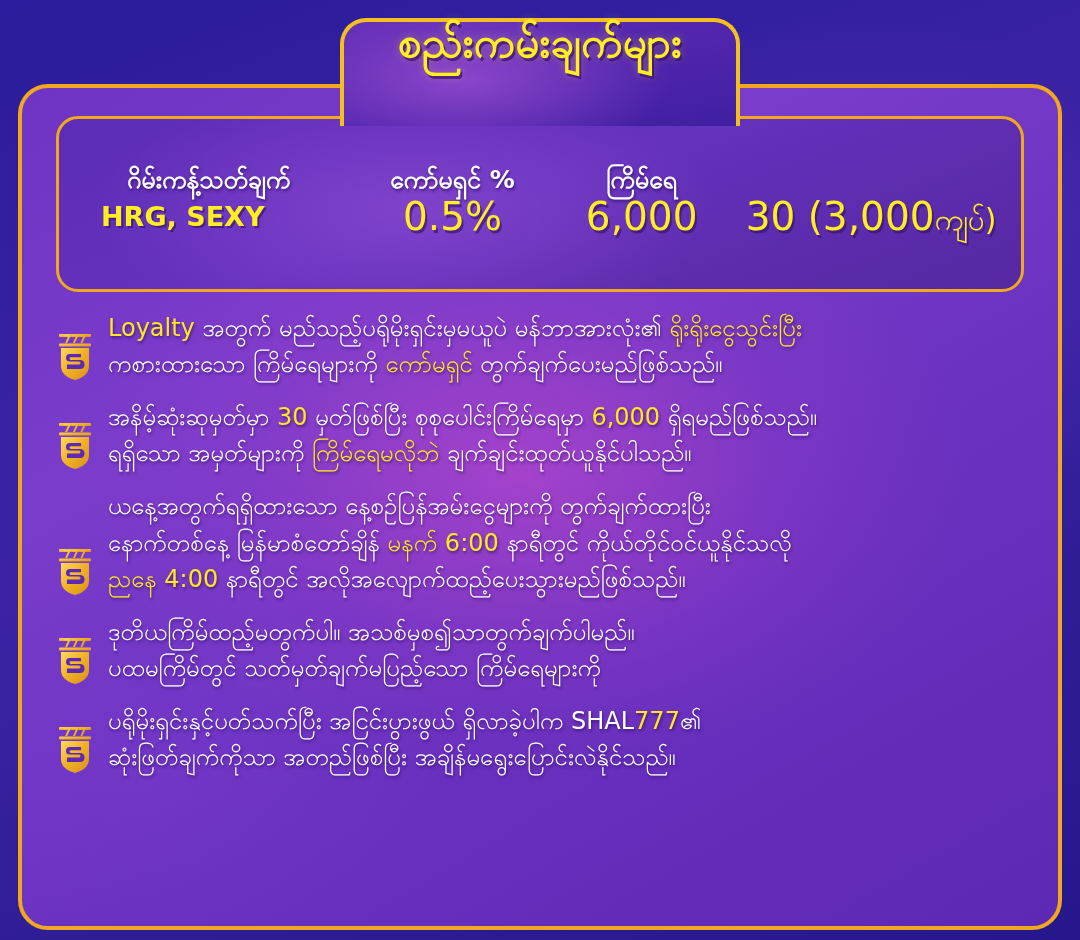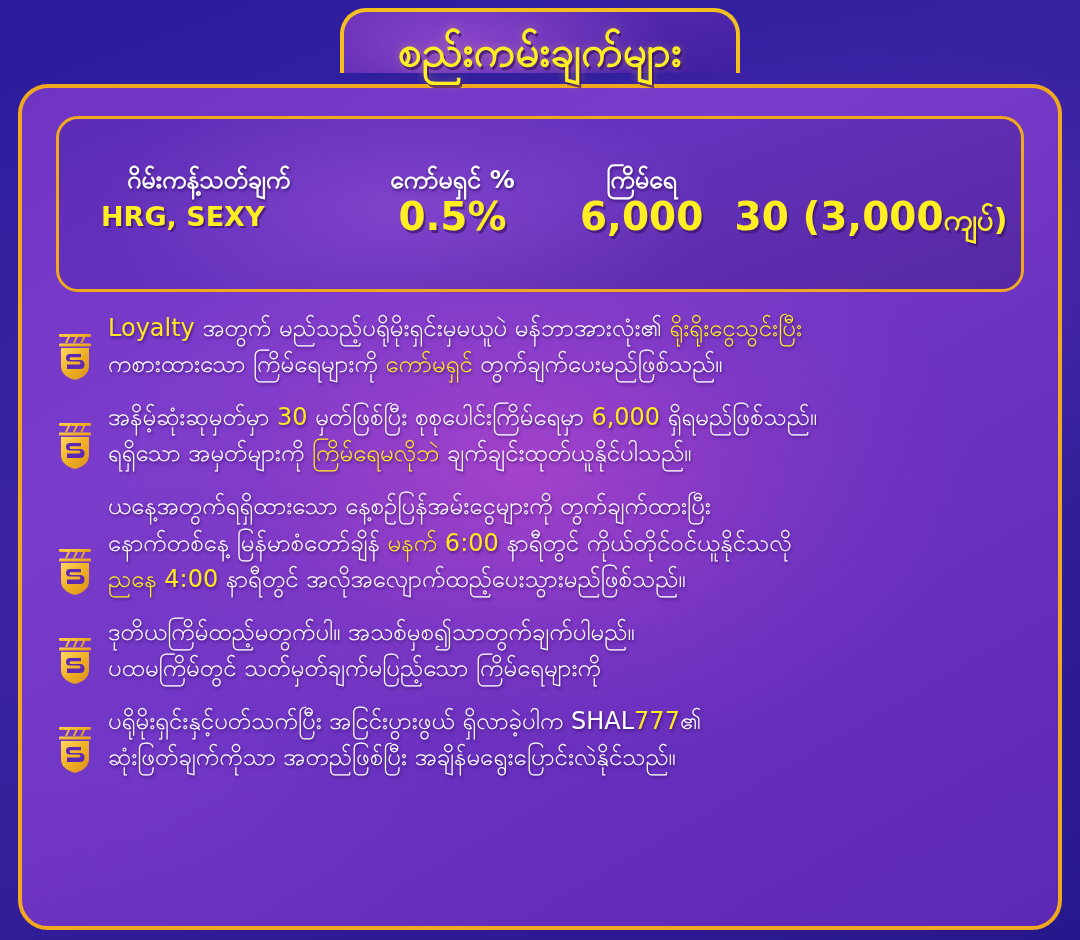--- a/index.html
+++ b/index.html
@@ -23,30 +23,30 @@
          rgba(120,60,210,0.35) 0%,
          rgba(60,35,160,0.0) 70%),
       linear-gradient(160deg, #2a1c9c 0%, #33209f 22%, #3d23a3 45%, #2f1d96 72%, #27178c 100%);
     overflow:hidden;
   }
 
   
   #title-banner {
     position:absolute;
     left:50%; transform:translateX(-50%);
-    top:8px;
-    width:400px; height:65px;
+    top:18px;
+    width:400px; height:108px;
     background:
       radial-gradient(ellipse 300px 120px at 30% 55%,
         rgba(160,80,215,0.75) 0%, rgba(95,45,185,0.15) 70%),
       linear-gradient(170deg, #5b2bb2 0%, #4a23a8 55%, #3b1d9c 100%);
     border:4px solid #f4c020;
     border-bottom:none;
     border-radius:26px 26px 0 0;
-    display:flex; align-items:flex-end; justify-content:center;
+    display:flex; align-items:flex-start; justify-content:center;
     z-index:4;
   }
   #title-text {
     font-size:42px; font-weight:bold;
     color:#ffee22;
     letter-spacing:0.5px;
     line-height:1;
     text-shadow:2px 3px 0 rgba(60,20,110,0.75), 0 0 10px rgba(255,220,60,0.35);
     white-space:nowrap;
   }
@@ -98,21 +98,21 @@
   .col-3 { width:18.5%; }
   .col-4 { width:30%; }
 
   .th {
     font-size:25px; font-weight:bold; color:#ffffff;
     line-height:1.1;
     text-shadow:1px 2px 3px rgba(40,10,90,0.70);
     white-space:nowrap;
   }
   .td {
-    font-size:39px; font-weight:bold; color:#ffee22;
+    font-size:39px; font-weight:normal; color:#ffee22;
     line-height:1.05;
     text-shadow:2px 3px 0 rgba(55,18,105,0.65);
     white-space:nowrap;
   }
   .td-games {
     font-size:27px; font-weight:bold; color:#ffee22;
     line-height:1.2;
     text-shadow:2px 2px 0 rgba(55,18,105,0.65);
     text-align:left;
   }

